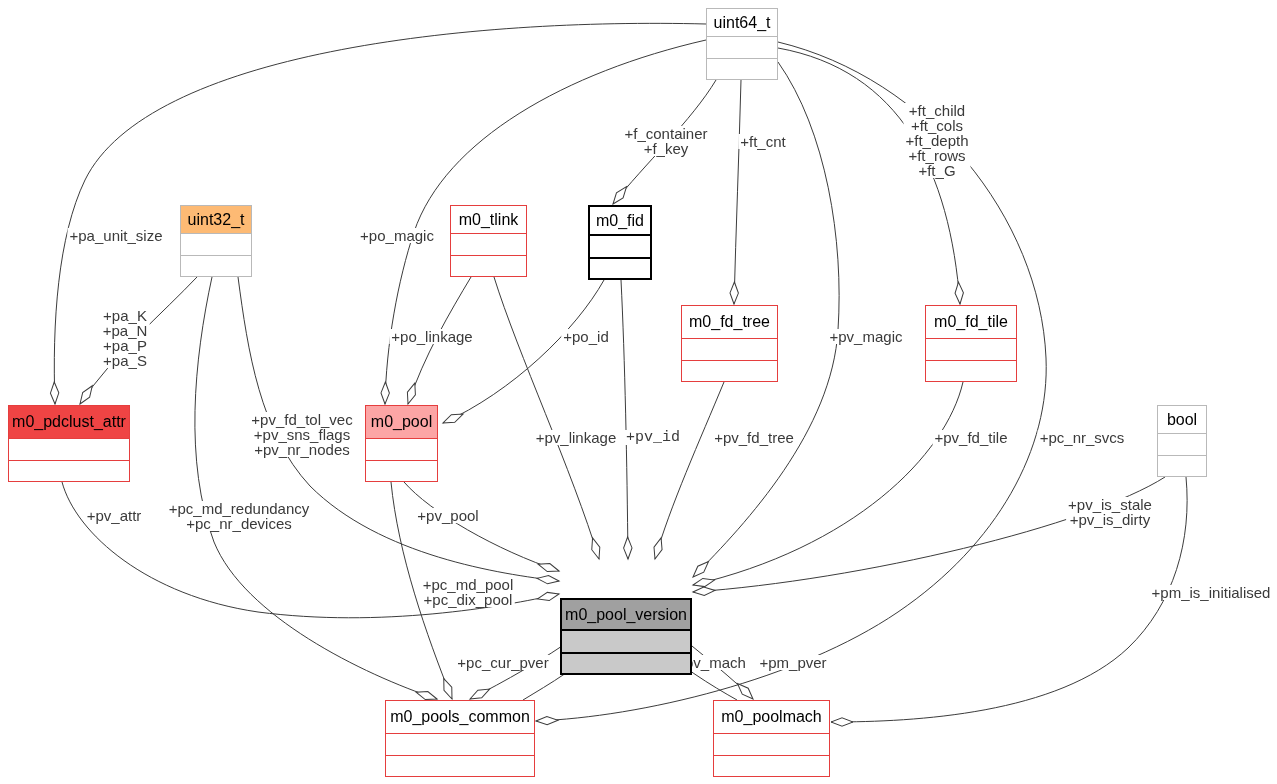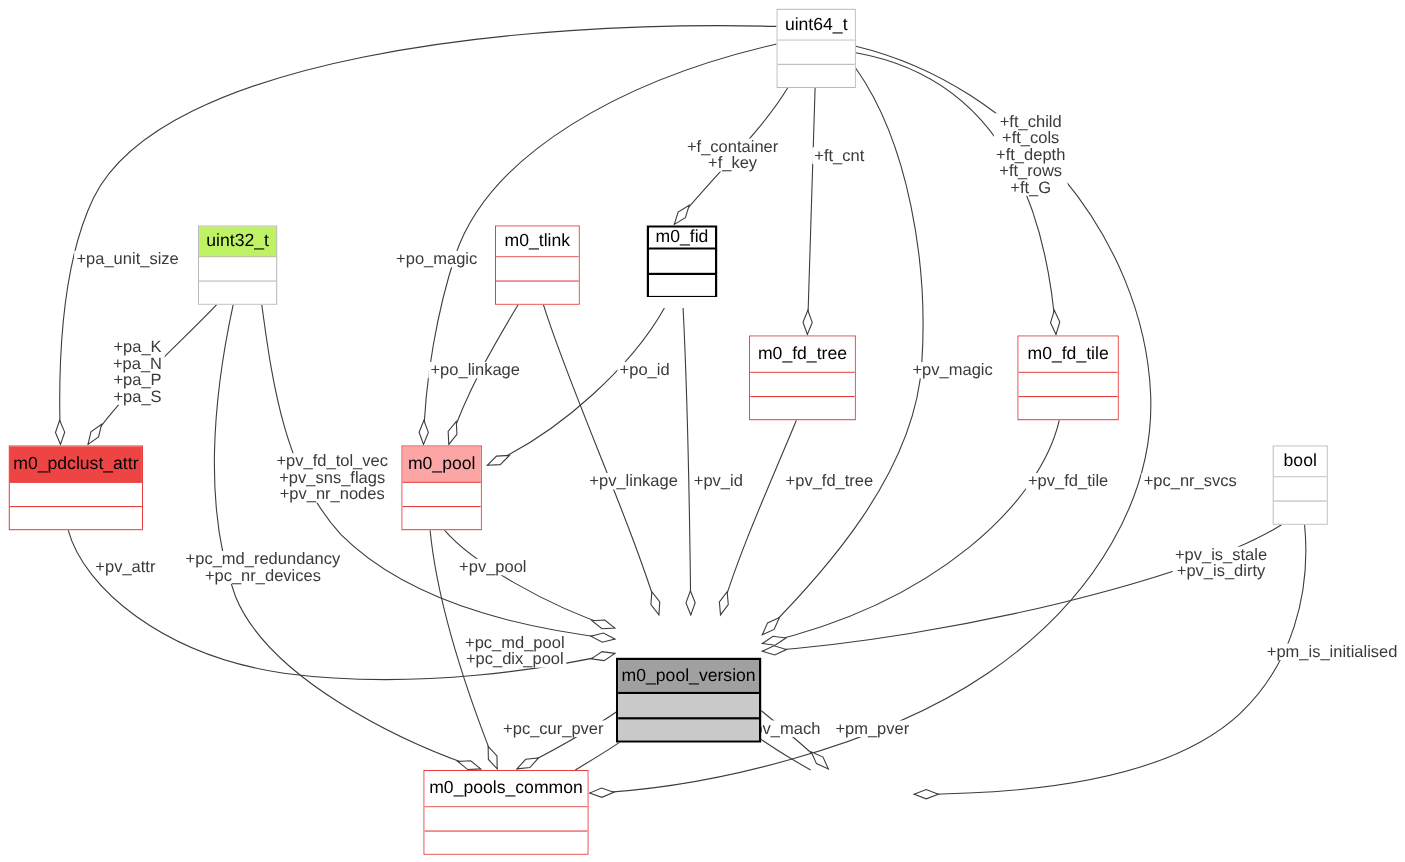--- a/index.html
+++ b/index.html
@@ -110,21 +110,21 @@
       <div>+pv_magic</div>
     </div>
     <div class="elabel" style="left: 302px; top: 412px; color: rgb(58, 58, 58);">
       <div>+pv_fd_tol_vec</div>
       <div>+pv_sns_flags</div>
       <div>+pv_nr_nodes</div>
     </div>
     <div class="elabel" style="left: 576px; top: 430px; color: rgb(58, 58, 58);">
       <div>+pv_linkage</div>
     </div>
-    <div class="elabel" style="left: 653px; top: 430px; color: rgb(58, 58, 58);">
+    <div class="elabel" style="left: 653px; top: 430px; color: rgb(58, 58, 58); font-family: Liberation Mono, monospace;">
       <div>+pv_id</div>
     </div>
     <div class="elabel" style="left: 754px; top: 430px; color: rgb(58, 58, 58);">
       <div>+pv_fd_tree</div>
     </div>
     <div class="elabel" style="left: 971px; top: 430px; color: rgb(58, 58, 58);">
       <div>+pv_fd_tile</div>
     </div>
     <div class="elabel" style="left: 1082px; top: 430px; color: rgb(58, 58, 58);">
       <div>+pc_nr_svcs</div>
@@ -161,30 +161,30 @@
     </div>
     <div class="elabel" style="left: 793px; top: 655px; color: rgb(58, 58, 58);">
       <div>+pm_pver</div>
     </div>
     <div class="node" style="left: 706px; top: 8px; width: 72px; height: 72px; --c: #b9b9b9; --bw: 1px;">
       <div class="t" style="background: rgb(255, 255, 255);">uint64_t</div>
       <div class="r" style="background: rgb(255, 255, 255);"></div>
       <div class="r" style="background: rgb(255, 255, 255);"></div>
     </div>
     <div class="node" style="left: 180px; top: 205px; width: 72px; height: 72px; --c: #b9b9b9; --bw: 1px;">
-      <div class="t" style="background: #bef264;">uint32_t</div>
+      <div class="t" style="background: #fdba74;">uint32_t</div>
       <div class="r" style="background: rgb(255, 255, 255);"></div>
       <div class="r" style="background: rgb(255, 255, 255);"></div>
     </div>
     <div class="node" style="left: 450px; top: 205px; width: 77px; height: 72px; --c: #e53e3e; --bw: 1px;">
       <div class="t" style="background: rgb(255, 255, 255);">m0_tlink</div>
       <div class="r" style="background: rgb(255, 255, 255);"></div>
       <div class="r" style="background: rgb(255, 255, 255);"></div>
     </div>
-    <div class="node" style="left: 588px; top: 205px; width: 64px; height: 65px; --c: #000000; --bw: 2px;">
+    <div class="node" style="left: 588px; top: 205px; width: 64px; height: 75px; --c: #000000; --bw: 2px;">
       <div class="t" style="background: rgb(255, 255, 255);">m0_fid</div>
       <div class="r" style="background: rgb(255, 255, 255);"></div>
       <div class="r" style="background: rgb(255, 255, 255);"></div>
     </div>
     <div class="node" style="left: 681px; top: 305px; width: 97px; height: 77px; --c: #e53e3e; --bw: 1px;">
       <div class="t" style="background: rgb(255, 255, 255);">m0_fd_tree</div>
       <div class="r" style="background: rgb(255, 255, 255);"></div>
       <div class="r" style="background: rgb(255, 255, 255);"></div>
     </div>
     <div class="node" style="left: 925px; top: 305px; width: 92px; height: 77px; --c: #e53e3e; --bw: 1px;">
@@ -210,13 +210,18 @@
     <div class="node" style="left: 560px; top: 560px; width: 132px; height: 77px; margin-top: 38px; --c: #000000; --bw: 2px;">
       <div class="t" style="background: rgb(160, 160, 160);">m0_pool_version</div>
       <div class="r" style="background: rgb(201, 201, 201);"></div>
       <div class="r" style="background: rgb(201, 201, 201);"></div>
     </div>
     <div class="node" style="left: 385px; top: 700px; width: 150px; height: 77px; --c: #e53e3e; --bw: 1px;">
       <div class="t" style="background: rgb(255, 255, 255);">m0_pools_common</div>
       <div class="r" style="background: rgb(255, 255, 255);"></div>
       <div class="r" style="background: rgb(255, 255, 255);"></div>
     </div>
+    <div class="node" style="left: 713px; top: 700px; width: 117px; height: 77px; --c: #e53e3e; --bw: 1px;">
+      <div class="t" style="background: rgb(255, 255, 255);">m0_poolmach</div>
+      <div class="r" style="background: rgb(255, 255, 255);"></div>
+      <div class="r" style="background: rgb(255, 255, 255);"></div>
+    </div>
   </div>
 
 </body></html>

